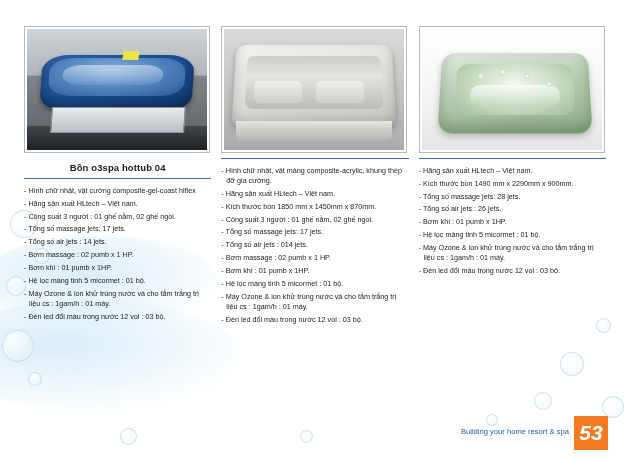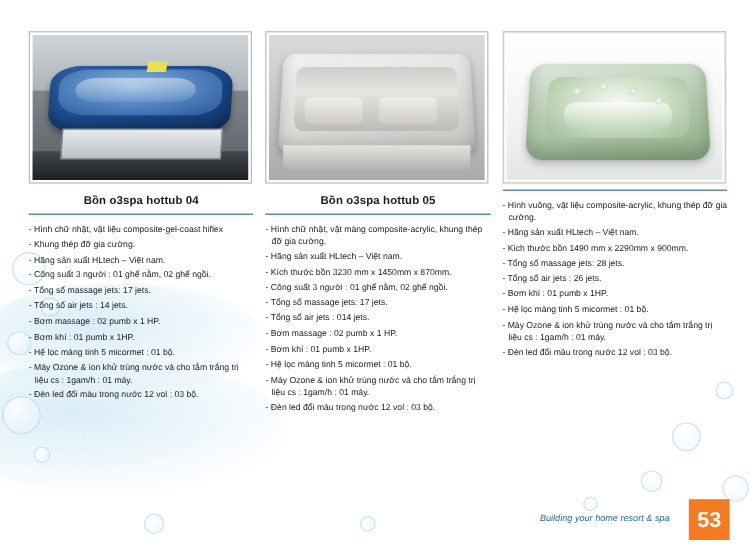--- a/index.html
+++ b/index.html
@@ -236,40 +236,40 @@
   .footer {
     position: absolute;
     left: 0;
     bottom: 0;
     width: 630px;
     height: 52px;
     z-index: 3;
   }
   .footer-tagline {
     position: absolute;
-    right: 72px;
+    right: 61px;
     bottom: 24px;
     font-size: 7.6px;
-    font-style: italic;
     color: #1f63a8;
     margin-left: 44px;
   }
   .page-num-box {
     position: absolute;
     right: 22px;
     bottom: 10px;
     width: 34px;
     height: 34px;
     background: #f47b20;
     color: #ffffff;
-    font-size: 18px;
+    font-size: 21px;
     font-weight: bold;
     display: flex;
     align-items: center;
     justify-content: center;
+    font-style: italic;
   }
 </style>
 </head>
 <body>
 
 <div class="bg-layer">
   <div class="wave" style="top: 236px;"></div>
   <div class="wave" style="top: 300px; left: -60px; width: 300px; height: 110px;"></div>
   <div class="bubble" style="left: 10px; top: 210px; width: 26px; height: 26px;"></div>
   <div class="bubble" style="left: 34px; top: 248px; width: 14px; height: 14px;"></div>
@@ -296,22 +296,21 @@
           <div class="tub04-body"></div>
           <div class="tub04-rim"></div>
           <div class="tub04-seat"></div>
           <div class="tub04-tag"></div>
           <div class="tub04-panel"></div>
         </div>
       </div>
       <div class="prod-title">Bồn o3spa hottub 04</div>
       <div class="divider"></div>
       <ul class="spec-list">
-        <li>- Hình chữ nhật, vật liệu composite-gel-coast hiflex</li>
-        <li>- Khung thép đỡ gia cường.</li>
+        <li>- Hình chữ nhật, vật cường composite-gel-coast hiflex</li>
         <li>- Hãng sản xuất HLtech – Việt nam.</li>
         <li>- Công suất 3 người : 01 ghế nằm, 02 ghế ngồi.</li>
         <li>- Tổng số massage jets: 17 jets.</li>
         <li>- Tổng số air jets : 14 jets.</li>
         <li>- Bơm massage : 02 pumb x 1 HP.</li>
         <li>- Bơm khí : 01 pumb x 1HP.</li>
         <li>- Hệ lọc màng tinh 5 micormet : 01 bộ.</li>
         <li>- Máy Ozone &amp; ion khử trùng nước và cho tắm trắng trị liệu cs : 1gam/h : 01 máy.</li>
         <li>- Đèn led đổi màu trong nước 12 vol : 03 bộ.</li>
       </ul>
@@ -321,26 +320,25 @@
       <div class="photo-frame">
         <div class="photo-inner">
           <div class="tub05-bg"></div>
           <div class="tub05-body"></div>
           <div class="tub05-basin"></div>
           <div class="tub05-seatL"></div>
           <div class="tub05-seatR"></div>
           <div class="tub05-apron"></div>
         </div>
       </div>
-      <div class="prod-title">Bồn o3spa hottub 05</div>
       <div class="divider"></div>
       <ul class="spec-list">
         <li>- Hình chữ nhật, vật màng composite-acrylic, khung thép đỡ gia cường.</li>
         <li>- Hãng sản xuất HLtech – Việt nam.</li>
-        <li>- Kích thước bồn 3230 mm x 1450mm x 870mm.</li>
+        <li>- Kích thước bồn 1850 mm x 1450mm x 870mm.</li>
         <li>- Công suất 3 người : 01 ghế nằm, 02 ghế ngồi.</li>
         <li>- Tổng số massage jets: 17 jets.</li>
         <li>- Tổng số air jets : 014 jets.</li>
         <li>- Bơm massage : 02 pumb x 1 HP.</li>
         <li>- Bơm khí : 01 pumb x 1HP.</li>
         <li>- Hệ lọc màng tinh 5 micormet : 01 bộ.</li>
         <li>- Máy Ozone &amp; ion khử trùng nước và cho tắm trắng trị liệu cs : 1gam/h : 01 máy.</li>
         <li>- Đèn led đổi màu trong nước 12 vol : 03 bộ.</li>
       </ul>
     </div>
@@ -353,21 +351,20 @@
           <div class="tub06-basin"></div>
           <div class="tub06-seat"></div>
           <div class="tub06-jet" style="left: 56px; top: 44px;"></div>
           <div class="tub06-jet" style="left: 78px; top: 40px;"></div>
           <div class="tub06-jet" style="left: 102px; top: 44px;"></div>
           <div class="tub06-jet" style="left: 124px; top: 52px;"></div>
         </div>
       </div>
       <div class="divider"></div>
       <ul class="spec-list">
-        <li>- Hình vuông, vật liệu composite-acrylic, khung thép đỡ gia cường.</li>
         <li>- Hãng sản xuất HLtech – Việt nam.</li>
         <li>- Kích thước bồn 1490 mm x 2290mm x 900mm.</li>
         <li>- Tổng số massage jets: 28 jets.</li>
         <li>- Tổng số air jets : 26 jets.</li>
         <li>- Bơm khí : 01 pumb x 1HP.</li>
         <li>- Hệ lọc màng tinh 5 micormet : 01 bộ.</li>
         <li>- Máy Ozone &amp; ion khử trùng nước và cho tắm trắng trị liệu cs : 1gam/h : 01 máy.</li>
         <li>- Đèn led đổi màu trong nước 12 vol : 03 bộ.</li>
       </ul>
     </div>

